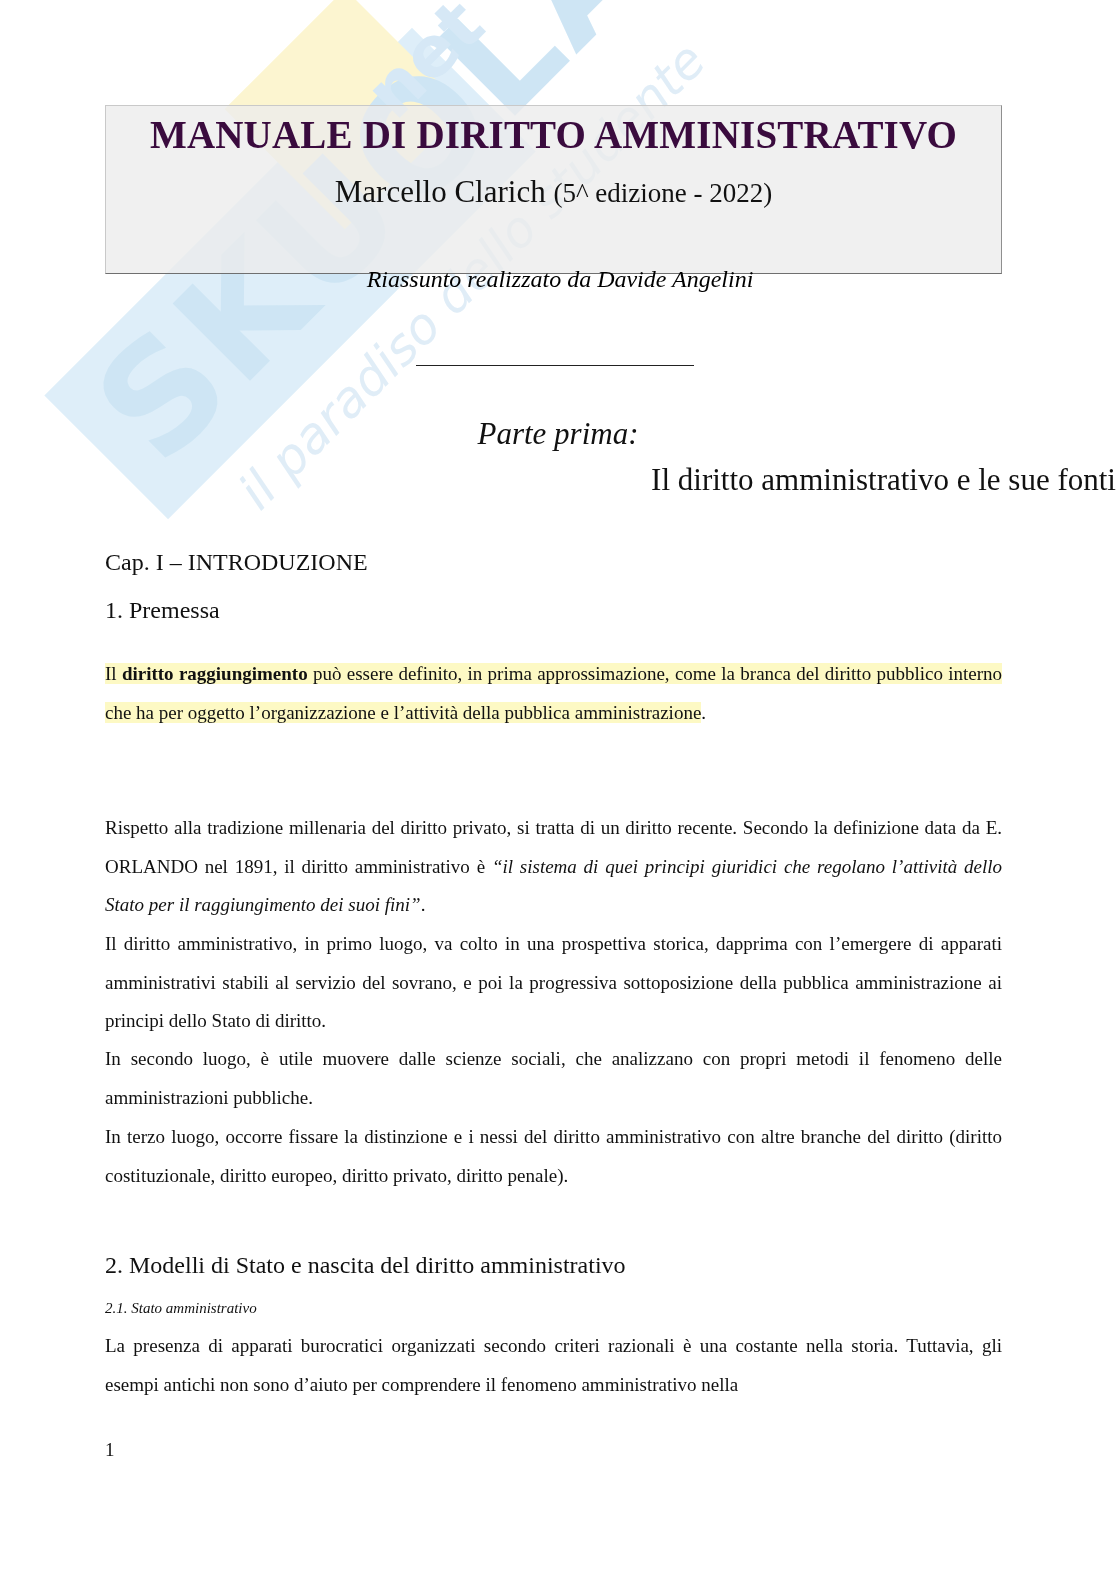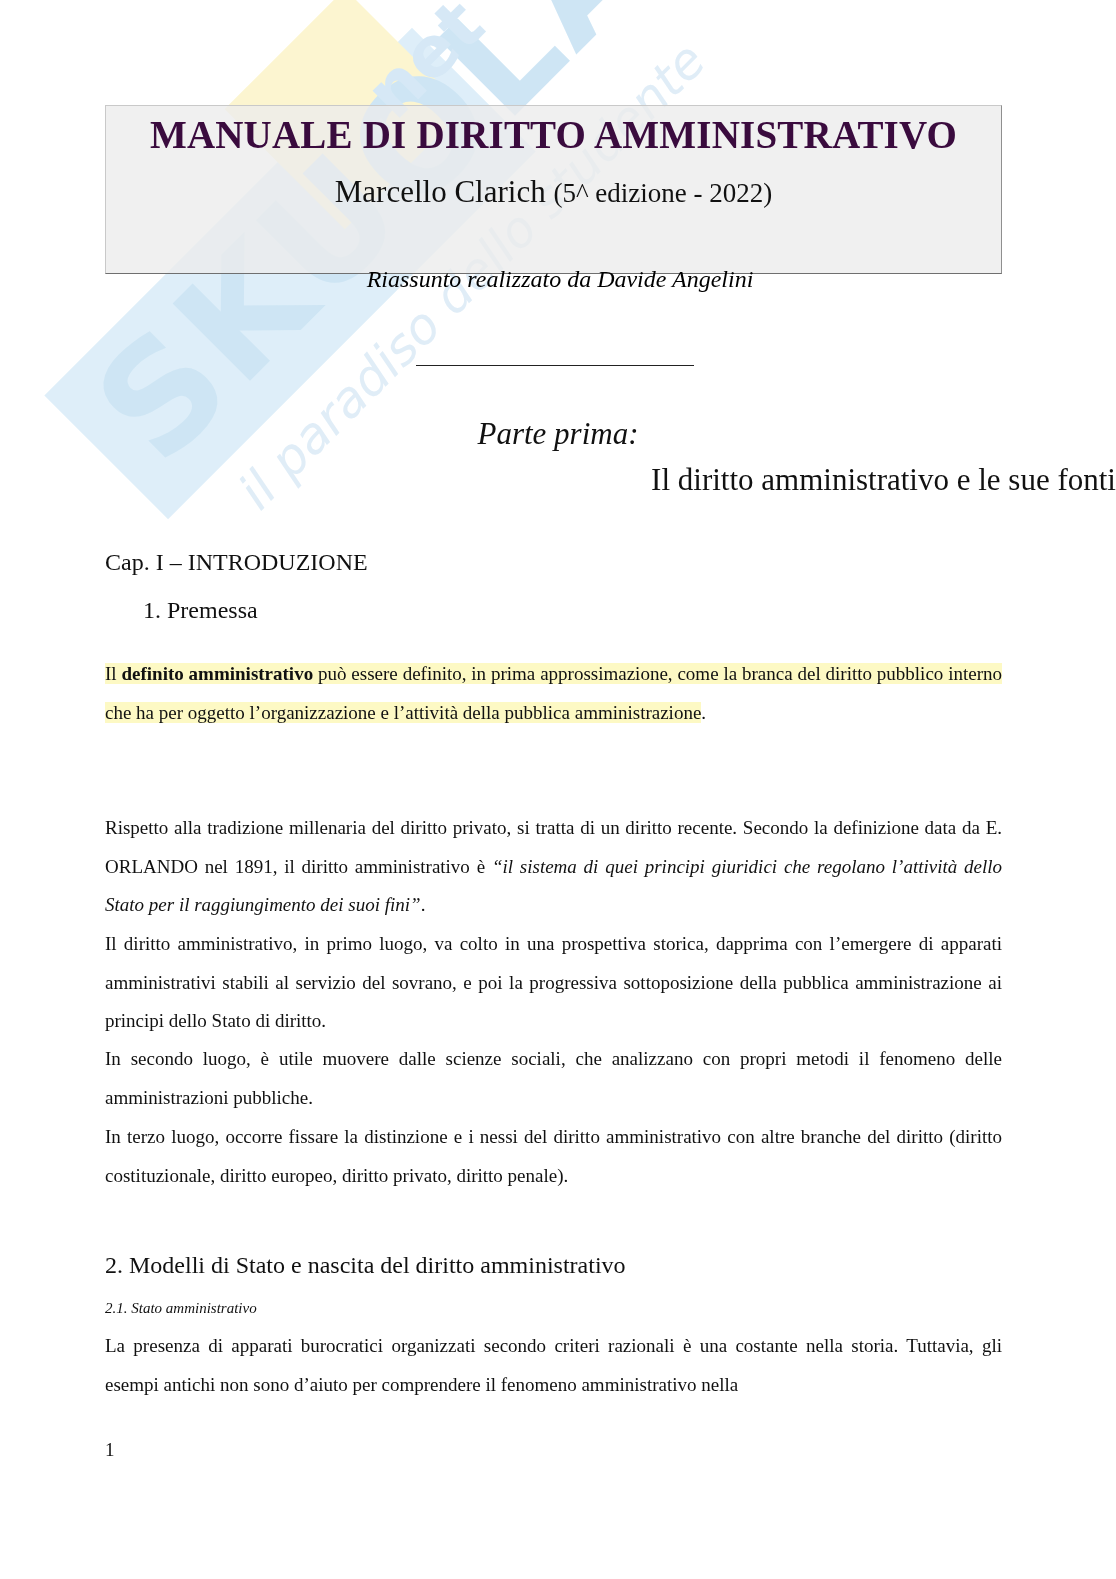--- a/index.html
+++ b/index.html
@@ -71,24 +71,24 @@
       <div class="doc-credit">Riassunto realizzato da Davide Angelini</div>
     </div>
 
     <div class="sep"></div>
 
     <div class="part-label">Parte prima:</div>
     <div class="part-title">Il diritto amministrativo e le sue fonti</div>
 
     <div class="chapter">Cap. I – INTRODUZIONE</div>
 
-    <div class="h-sec" style="top:593px;margin-left:38px;">1. Premessa</div>
+    <div class="h-sec" style="top:593px;">1. Premessa</div>
 
     <div class="para" style="top:655px;">
-      <span class="hl"><span>Il </span><b>definito amministrativo</b><span> può essere definito, in prima approssimazione, come la branca del diritto pubblico interno che ha per oggetto l’organizzazione e l’attività della pubblica amministrazione</span></span><span>.</span>
+      <span class="hl"><span>Il </span><b>diritto raggiungimento</b><span> può essere definito, in prima approssimazione, come la branca del diritto pubblico interno che ha per oggetto l’organizzazione e l’attività della pubblica amministrazione</span></span><span>.</span>
     </div>
 
 
     <div class="para" style="top:809px;">
       <span>Rispetto alla tradizione millenaria del diritto privato, si tratta di un diritto recente. Secondo la definizione data da E. ORLANDO nel 1891, il diritto amministrativo è </span><i>“il sistema di quei principi giuridici che regolano l’attività dello Stato per il raggiungimento dei suoi fini”</i><span>.</span>
     </div>
 
     <div class="para" style="top:1040px;">In secondo luogo, è utile muovere dalle scienze sociali, che analizzano con propri metodi il fenomeno delle amministrazioni pubbliche.</div>
 
     <div class="para" style="top:925px;">Il diritto amministrativo, in primo luogo, va colto in una prospettiva storica, dapprima con l’emergere di apparati amministrativi stabili al servizio del sovrano, e poi la progressiva sottoposizione della pubblica amministrazione ai principi dello Stato di diritto.</div>

